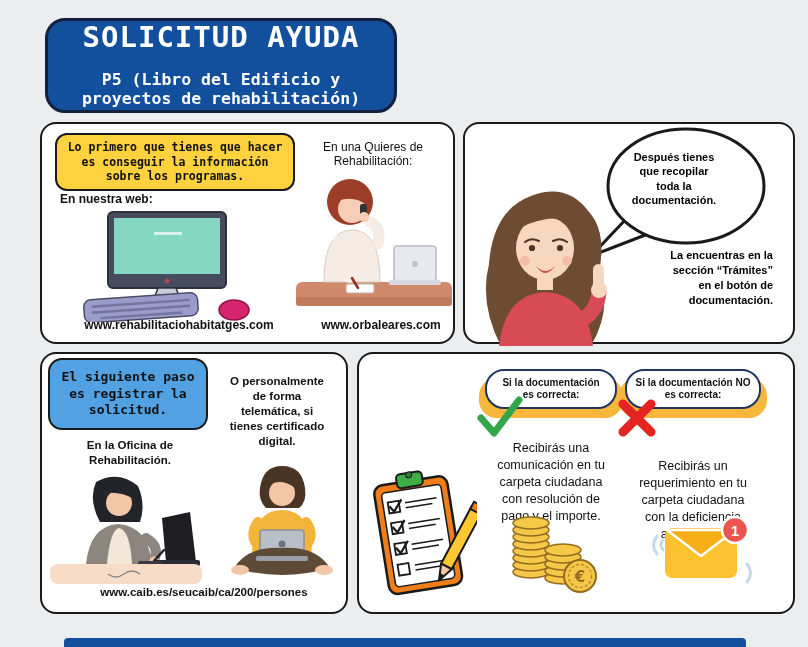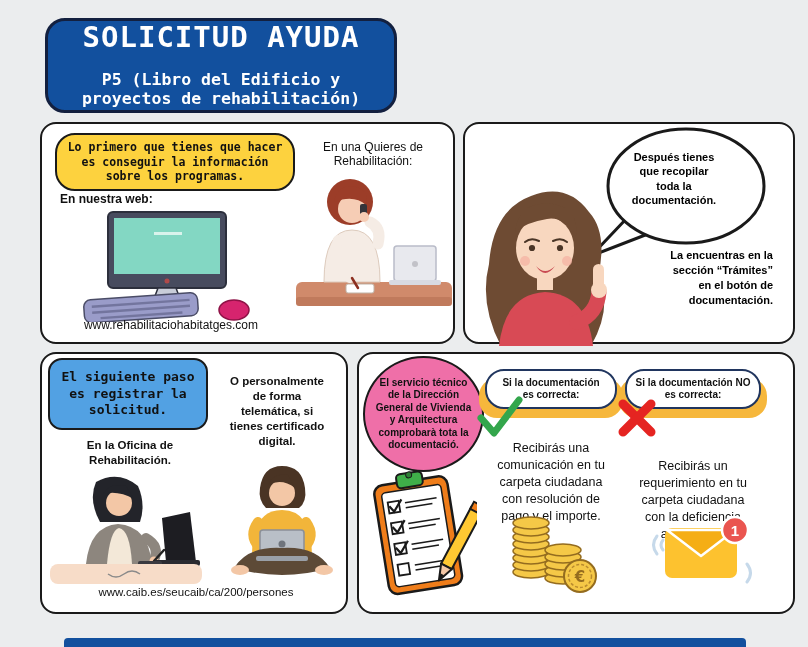--- a/index.html
+++ b/index.html
@@ -14,29 +14,29 @@
   
   .title-box{position:absolute;left:45px;top:18px;width:352px;height:95px;background:#12509e;
     border:3px solid #13203f;border-radius:20px;display:flex;flex-direction:column;justify-content:center;
     align-items:center;box-sizing:border-box;color:#fff;}
   .title-main{font-size:29px;line-height:1.1;letter-spacing:1px;}
   .title-sub{font-size:16.5px;line-height:1.15;margin-top:18px;}
   .intro-box{left:414px;top:13px;width:381px;height:104px;border-radius:18px;display:flex;align-items:center;justify-content:center;}
   .intro-text{font-size:12.5px;line-height:1.4;color:#111;}
 
   
-  .callout{position:absolute;border:2.5px solid #1a1a1a;border-radius:20px;box-sizing:border-box;
+  .callout{position:absolute;border:2.5px solid #1a1a1a;border-radius:12px;box-sizing:border-box;
     color:#111;display:flex;align-items:center;justify-content:center;}
   .callout-yellow{left:13px;top:9px;width:240px;height:58px;background:#fdd23e;font-size:11.5px;line-height:1.3;}
   .callout-blue{left:6px;top:4px;width:160px;height:72px;background:#52a1e3;font-size:13px;line-height:1.3;border-radius:14px;}
   .bubble-pink{left:4px;top:2px;width:117px;height:112px;background:#ef6fa8;border:2.5px solid #1a1a1a;border-radius:50%;
     display:flex;align-items:center;justify-content:center;font-weight:bold;font-size:10px;line-height:1.25;color:#111;}
 
   .lbl{font-weight:bold;color:#111;}
-  .url{font-weight:normal;color:#111;}
+  .url{font-weight:bold;color:#111;margin-left:8px;}
 
   
   .p-step1{left:40px;top:122px;width:415px;height:222px;}
   .web-label{left:18px;top:68px;font-size:12px;}
   .svg-computer{left:28px;top:86px;}
   .url-web{left:0px;top:194px;width:258px;font-size:12px;}
   .office-label{left:255px;top:16px;width:152px;font-size:12px;font-weight:normal;}
   .svg-officewoman{left:252px;top:46px;}
   .url-office{left:255px;top:194px;width:152px;font-size:12px;}
 
@@ -125,20 +125,21 @@
       <circle cx="58" cy="39" r="14" fill="#f6cdb5"></circle>
       <path d="M40 32 Q44 13 62 17 Q76 21 72 35 Q60 24 40 32 Z" fill="#9c3d28"></path>
       <path d="M76 52 Q88 58 84 74" stroke="#f5ece5" stroke-width="11" fill="none" stroke-linecap="round"></path>
       <rect x="66" y="34" width="7" height="12" rx="2" fill="#33343a"></rect>
       <circle cx="70" cy="47" r="5" fill="#f6cdb5"></circle>
       <path d="M44 70 Q36 92 56 108" stroke="#f5ece5" stroke-width="10" fill="none" stroke-linecap="round"></path>
       <rect x="52" y="114" width="28" height="9" rx="2" fill="#ffffff" stroke="#bfb2a6" stroke-width="1"></rect>
       <line x1="58" y1="108" x2="64" y2="118" stroke="#8c2f20" stroke-width="2.5" stroke-linecap="round"></line>
     </svg>
 
+    <div class="abs url url-office ctr">www.orbaleares.com</div>
   </div>
 
   <div class="panel p-step2">
     <svg class="abs svg-bubble" width="186" height="138" viewBox="0 0 186 138">
       <polygon points="44,92 8,130 70,106" fill="#ffffff" stroke="#1a1a1a" stroke-width="3" stroke-linejoin="round"></polygon>
       <ellipse cx="103" cy="60" rx="78" ry="57" fill="#ffffff" stroke="#1a1a1a" stroke-width="3"></ellipse>
     </svg>
     <div class="abs bubble-text pre ctr">Después tienes
 que recopilar
 toda la
@@ -209,26 +210,20 @@
       <path d="M14 108 Q28 86 62 88 Q96 86 110 108 Q62 122 14 108 Z" fill="#5d4a37"></path>
       <rect x="36" y="96" width="52" height="5" rx="2" fill="#9aa0a8"></rect>
       <ellipse cx="20" cy="110" rx="9" ry="5" fill="#f3c7a6"></ellipse>
       <ellipse cx="104" cy="110" rx="9" ry="5" fill="#f3c7a6"></ellipse>
     </svg>
 
     <div class="abs url url-caib ctr">www.caib.es/seucaib/ca/200/persones</div>
   </div>
 
   <div class="panel p-step4">
-    <div class="bubble-pink abs pre ctr">El servicio técnico
-de la Dirección
-General de Vivienda
-y Arquitectura
-comprobarà tota la
-documentació.</div>
 
     <div class="pill pill-1">
       <div class="pill-shadow"></div>
       <div class="pill-face pre ctr">Si la documentación
 es correcta:</div>
     </div>
     <svg class="svg-check" width="46" height="42" viewBox="0 0 46 42">
       <path d="M4 22 L17 37 L42 4" stroke="#33a64c" stroke-width="7" fill="none" stroke-linecap="round" stroke-linejoin="round"></path>
     </svg>
 

